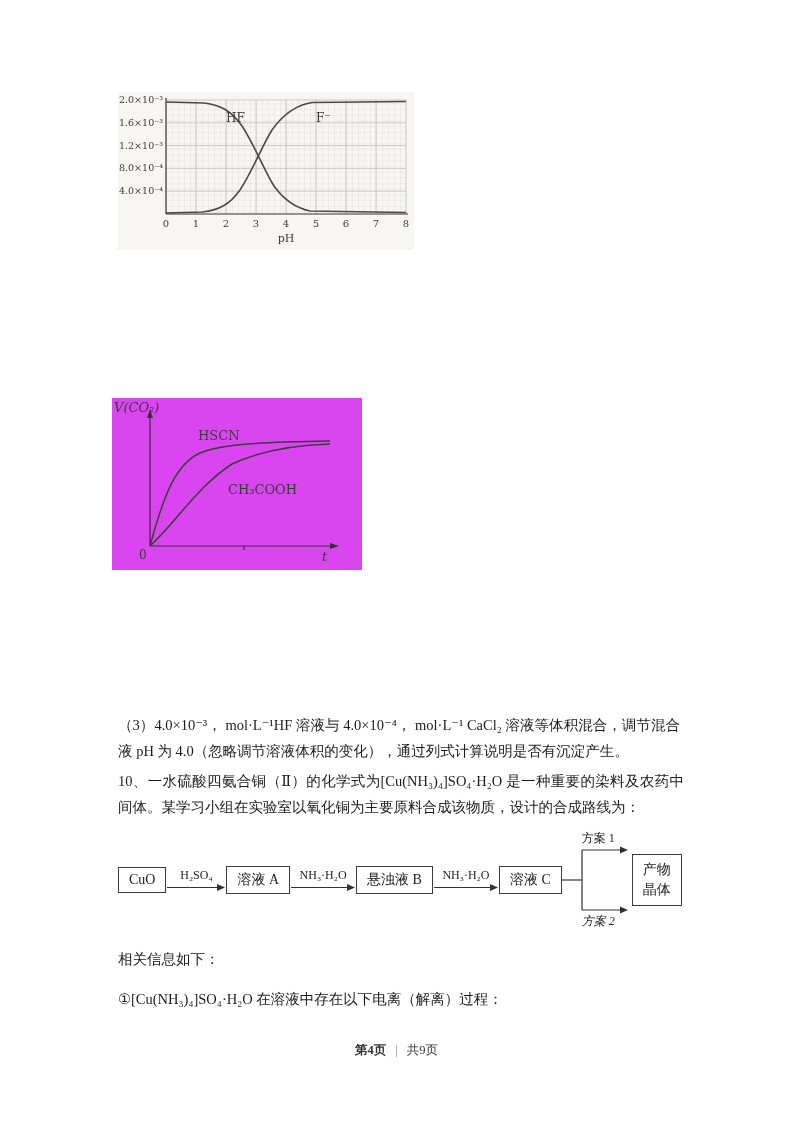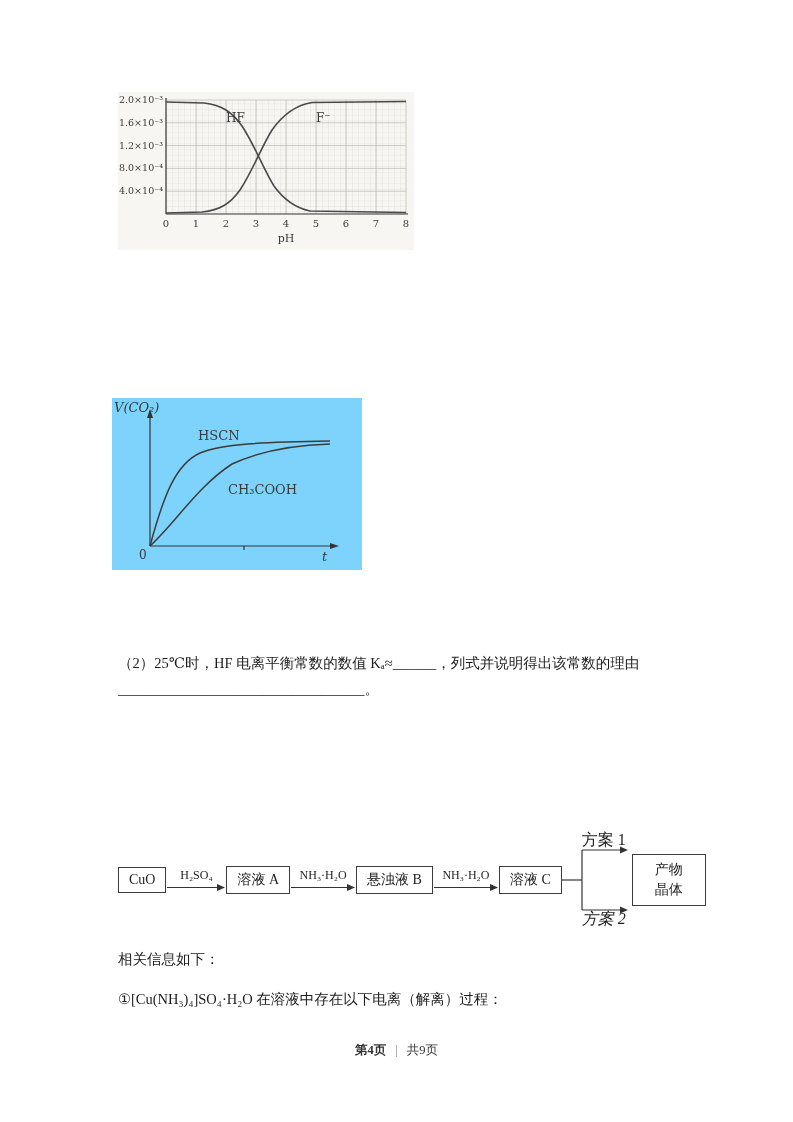--- a/index.html
+++ b/index.html
@@ -6,35 +6,35 @@
   * { margin:0; padding:0; box-sizing:border-box; }
   html,body { background:#ffffff; }
   .page {
     position:relative; width:793px; height:1122px; background:#ffffff;
     font-family:"Liberation Serif","DejaVu Serif",serif; color:#1c1c1c;
     font-size:14.5px; overflow:hidden;
   }
   .abs { position:absolute; }
   .para { width:562px; line-height:26px; text-align:justify; }
   .scanbox { background:#f7f6f3; }
-  .chart2box { background:#7dd3fc; }
+  .chart2box { background:#d946ef; }
   svg text { font-family:"DejaVu Serif","Liberation Serif",serif; fill:#3a3a3a; }
   .flow { display:flex; align-items:center; width:600px; }
   .fbox {
     border:1.2px solid #3d3d3d; padding:4px 10px; white-space:nowrap;
     font-size:14px; background:#fff; color:#222;
   }
   .farrow { display:flex; flex-direction:column; align-items:center; margin:0 1px; }
   .flabel { font-size:12px; line-height:14px; margin-bottom:1px; white-space:nowrap; color:#222; }
   .fbranch { position:relative; width:70px; height:96px; }
   .fbranch svg { position:absolute; top:9px; left:0; }
-  .plan { position:absolute; left:20px; font-size:16px; white-space:nowrap; color:#222; }
+  .plan { position:absolute; left:20px; font-size:12px; white-space:nowrap; color:#222; }
   .plan1 { top:-2px; }
   .plan2 { bottom:-2px;font-style:italic; }
-  .product { display:flex; flex-direction:column; align-items:flex-start; gap:2px; padding:6px 22px; }
+  .product { display:flex; flex-direction:column; align-items:flex-start; gap:2px; padding:6px 10px; }
   .footer {
     position:absolute; top:1042px; left:0; width:793px; text-align:center;
     font-size:12.5px; color:#333;
   }
   .footer .pg { font-weight:700;font-family:Liberation Serif, serif; }
   .footer .sep { color:#8a8a8a; margin:0 9px; }
 </style>
 </head>
 <body>
 
@@ -117,26 +117,24 @@
 
       <text x="2" y="14" font-size="13" font-style="italic">V(CO₂)</text>
       <text x="86" y="42" font-size="13">HSCN</text>
       <text x="116" y="96" font-size="13">CH₃COOH</text>
       <text x="27" y="161" font-size="12">0</text>
       <text x="210" y="163" font-size="13" font-style="italic">t</text>
     </svg>
   </div>
 
 
-  <div class="abs para" style="left:118px; top:650px;">
-    <span>（2）25℃时，HF 电离平衡常数的数值 Kₐ≈______，列式并说明得出该常数的理由</span><br>
-    <span>__________________________________。</span>
-  </div>
-
-
+
+  <div class="abs para" style="left:118px; top:712px;">（3）4.0×10⁻³， mol·L⁻¹HF 溶液与 4.0×10⁻⁴， mol·L⁻¹ CaCl₂ 溶液等体积混合，调节混合液 pH 为 4.0（忽略调节溶液体积的变化），通过列式计算说明是否有沉淀产生。</div>
+
+  <div class="abs para" style="left:118px; top:768px; width:566px;">10、一水硫酸四氨合铜（Ⅱ）的化学式为[Cu(NH₃)₄]SO₄·H₂O 是一种重要的染料及农药中间体。某学习小组在实验室以氧化铜为主要原料合成该物质，设计的合成路线为：</div>
 
   <div class="abs flow" style="left:118px; top:832px;">
     <div class="fbox">
       <span>CuO</span>
     </div>
 
     <div class="farrow">
       <span class="flabel">H₂SO₄</span>
       <svg width="58" height="9">
         <line x1="0" y1="4.5" x2="50" y2="4.5" stroke="#333" stroke-width="1.2"></line>

